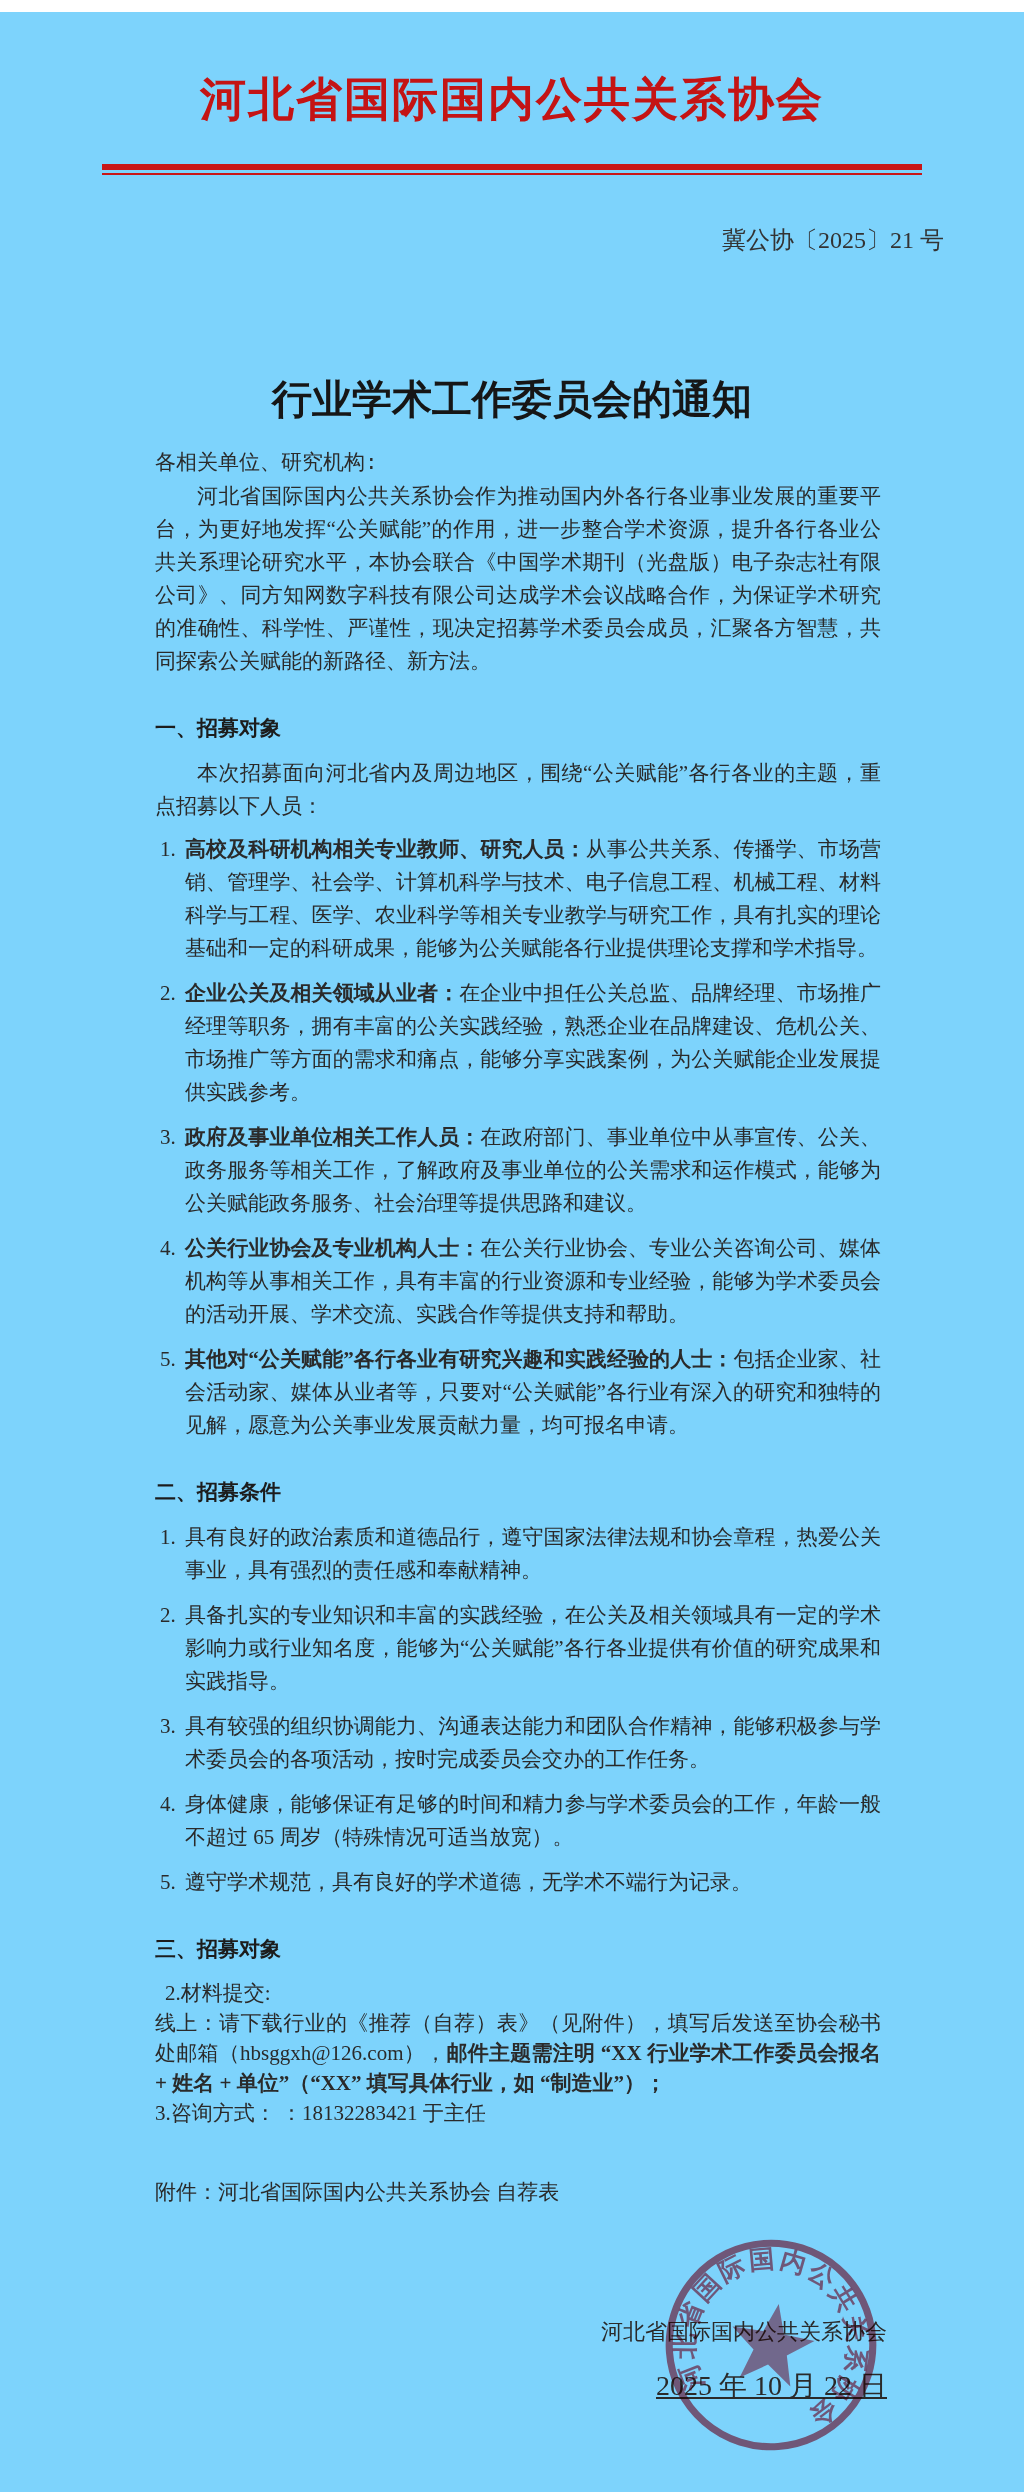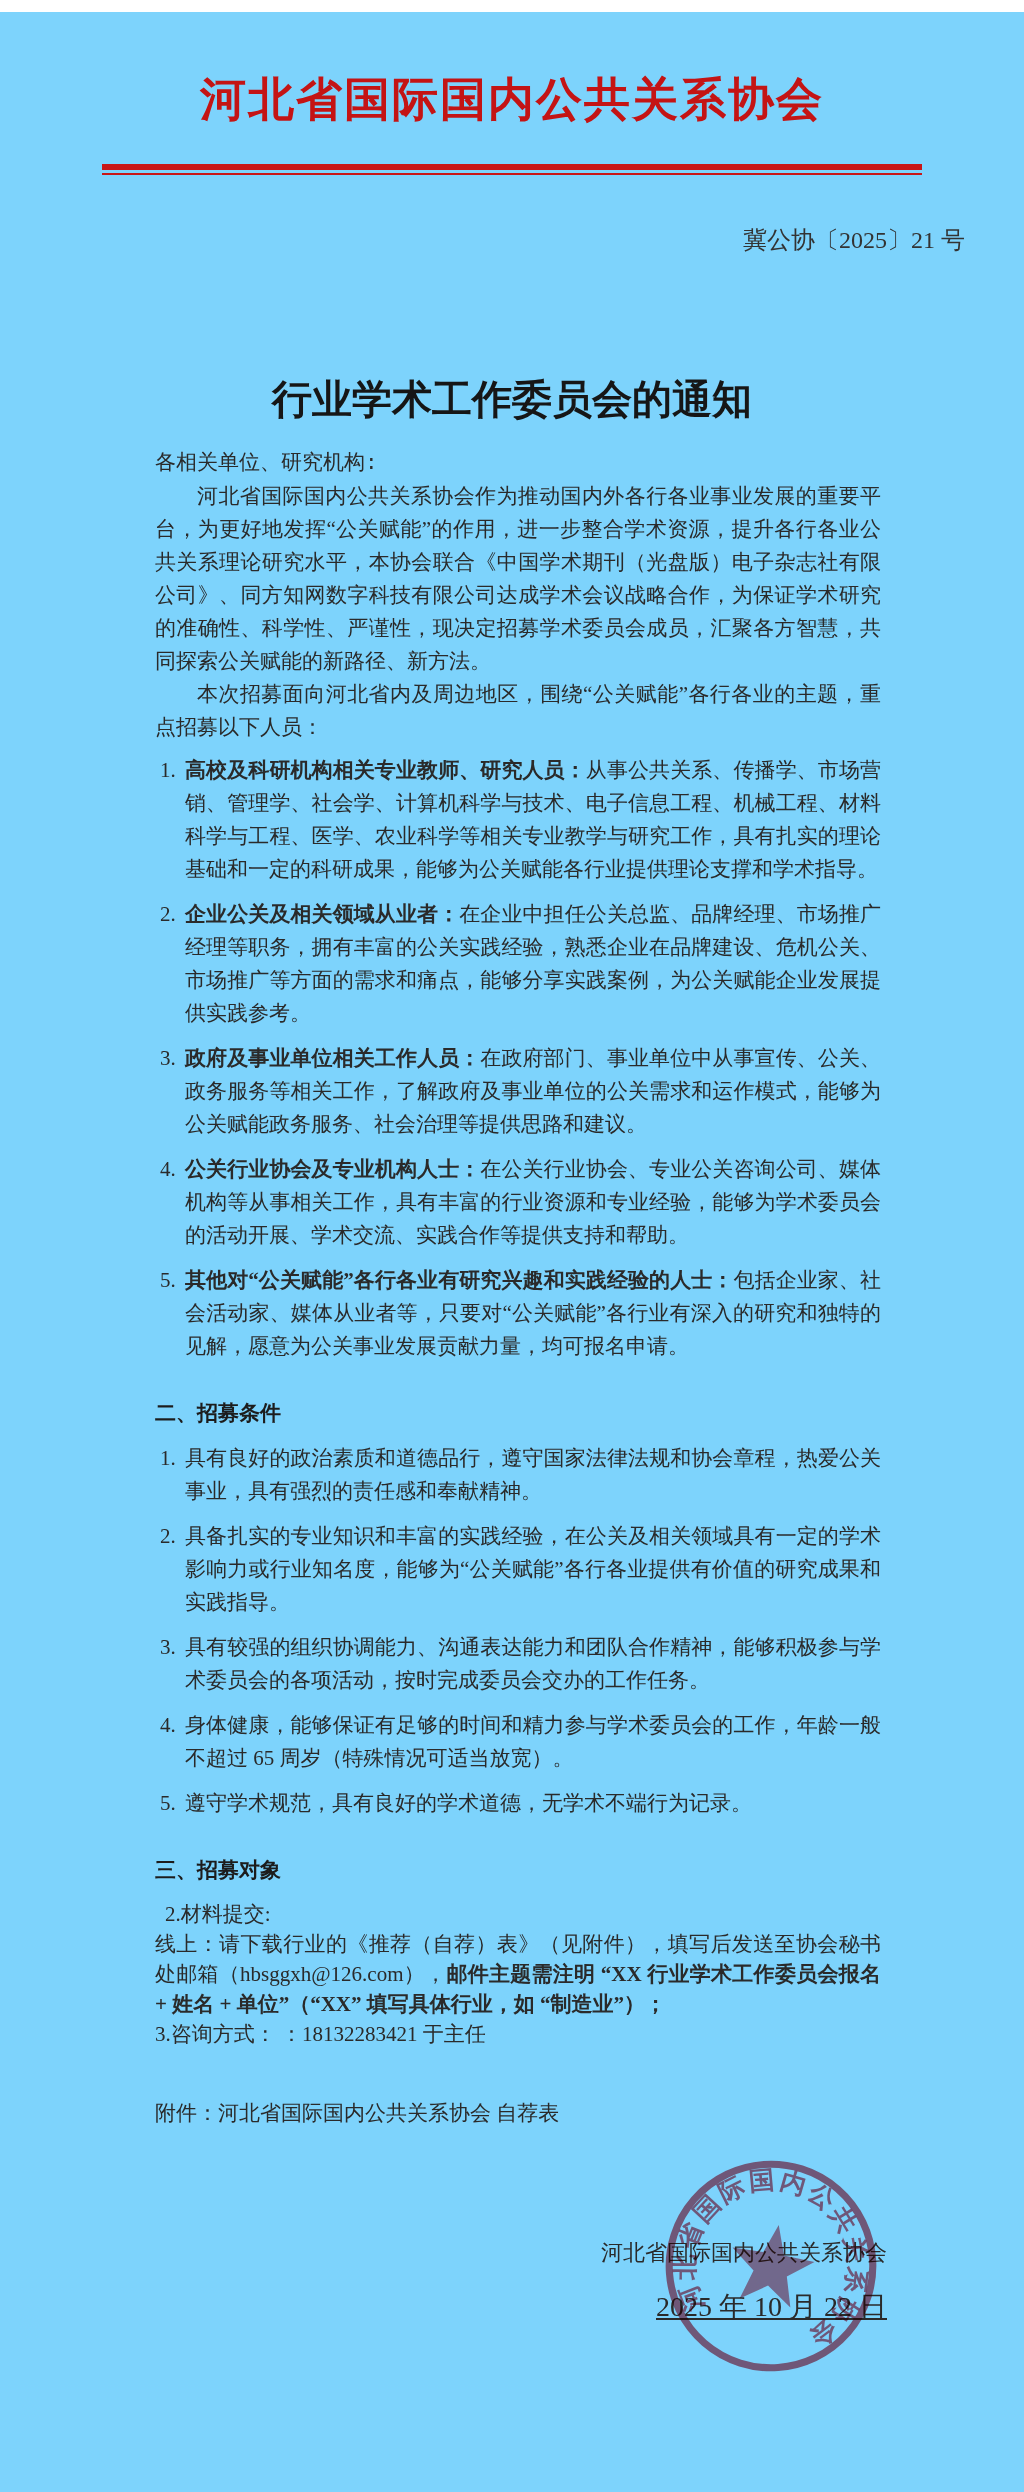--- a/index.html
+++ b/index.html
@@ -22,21 +22,21 @@
     letter-spacing:2px;
     color:#c41414;
   }
   .rule-wrap{width:820px;margin:36px auto 0;}
   .rule-thick{height:6px;background:#c91616;}
   .rule-gap{height:3px;}
   .rule-thin{height:2px;background:#c91616;}
   
   .doc-number{
     margin-top:50px;
-    padding-right:59px;
+    padding-right:80px;
     text-align:right;
     font-size:24px;
     line-height:30px;
     color:#333;
   }
   
   .doc-title{
     margin:38px 0 0 0;
     text-align:center;
     font-size:40px;
@@ -117,20 +117,21 @@
     <br>
     <span>行业学术工作委员会的通知</span>
   </div>
 
   <div class="content">
 
     <p class="salutation">各相关单位、研究机构:</p>
 
     <p class="indent">河北省国际国内公共关系协会作为推动国内外各行各业事业发展的重要平台，为更好地发挥“公关赋能”的作用，进一步整合学术资源，提升各行各业公共关系理论研究水平，本协会联合《中国学术期刊（光盘版）电子杂志社有限公司》、同方知网数字科技有限公司达成学术会议战略合作，为保证学术研究的准确性、科学性、严谨性，现决定招募学术委员会成员，汇聚各方智慧，共同探索公关赋能的新路径、新方法。</p>
 
+    <h2 class="sec">一、招募对象</h2>
     <p class="indent lead">本次招募面向河北省内及周边地区，围绕“公关赋能”各行各业的主题，重点招募以下人员：</p>
     <div>
         <div class="num-item"><span class="num">1.</span><span class="b">高校及科研机构相关专业教师、研究人员：</span><span>从事公共关系、传播学、市场营销、管理学、社会学、计算机科学与技术、电子信息工程、机械工程、材料科学与工程、医学、农业科学等相关专业教学与研究工作，具有扎实的理论基础和一定的科研成果，能够为公关赋能各行业提供理论支撑和学术指导。</span></div>
         <div class="num-item"><span class="num">2.</span><span class="b">企业公关及相关领域从业者：</span><span>在企业中担任公关总监、品牌经理、市场推广经理等职务，拥有丰富的公关实践经验，熟悉企业在品牌建设、危机公关、市场推广等方面的需求和痛点，能够分享实践案例，为公关赋能企业发展提供实践参考。</span></div>
         <div class="num-item"><span class="num">3.</span><span class="b">政府及事业单位相关工作人员：</span><span>在政府部门、事业单位中从事宣传、公关、政务服务等相关工作，了解政府及事业单位的公关需求和运作模式，能够为公关赋能政务服务、社会治理等提供思路和建议。</span></div>
         <div class="num-item"><span class="num">4.</span><span class="b">公关行业协会及专业机构人士：</span><span>在公关行业协会、专业公关咨询公司、媒体机构等从事相关工作，具有丰富的行业资源和专业经验，能够为学术委员会的活动开展、学术交流、实践合作等提供支持和帮助。</span></div>
         <div class="num-item"><span class="num">5.</span><span class="b">其他对“公关赋能”各行各业有研究兴趣和实践经验的人士：</span><span>包括企业家、社会活动家、媒体从业者等，只要对“公关赋能”各行业有深入的研究和独特的见解，愿意为公关事业发展贡献力量，均可报名申请。</span></div>
       </div>
 
     <h2 class="sec">二、招募条件</h2>

